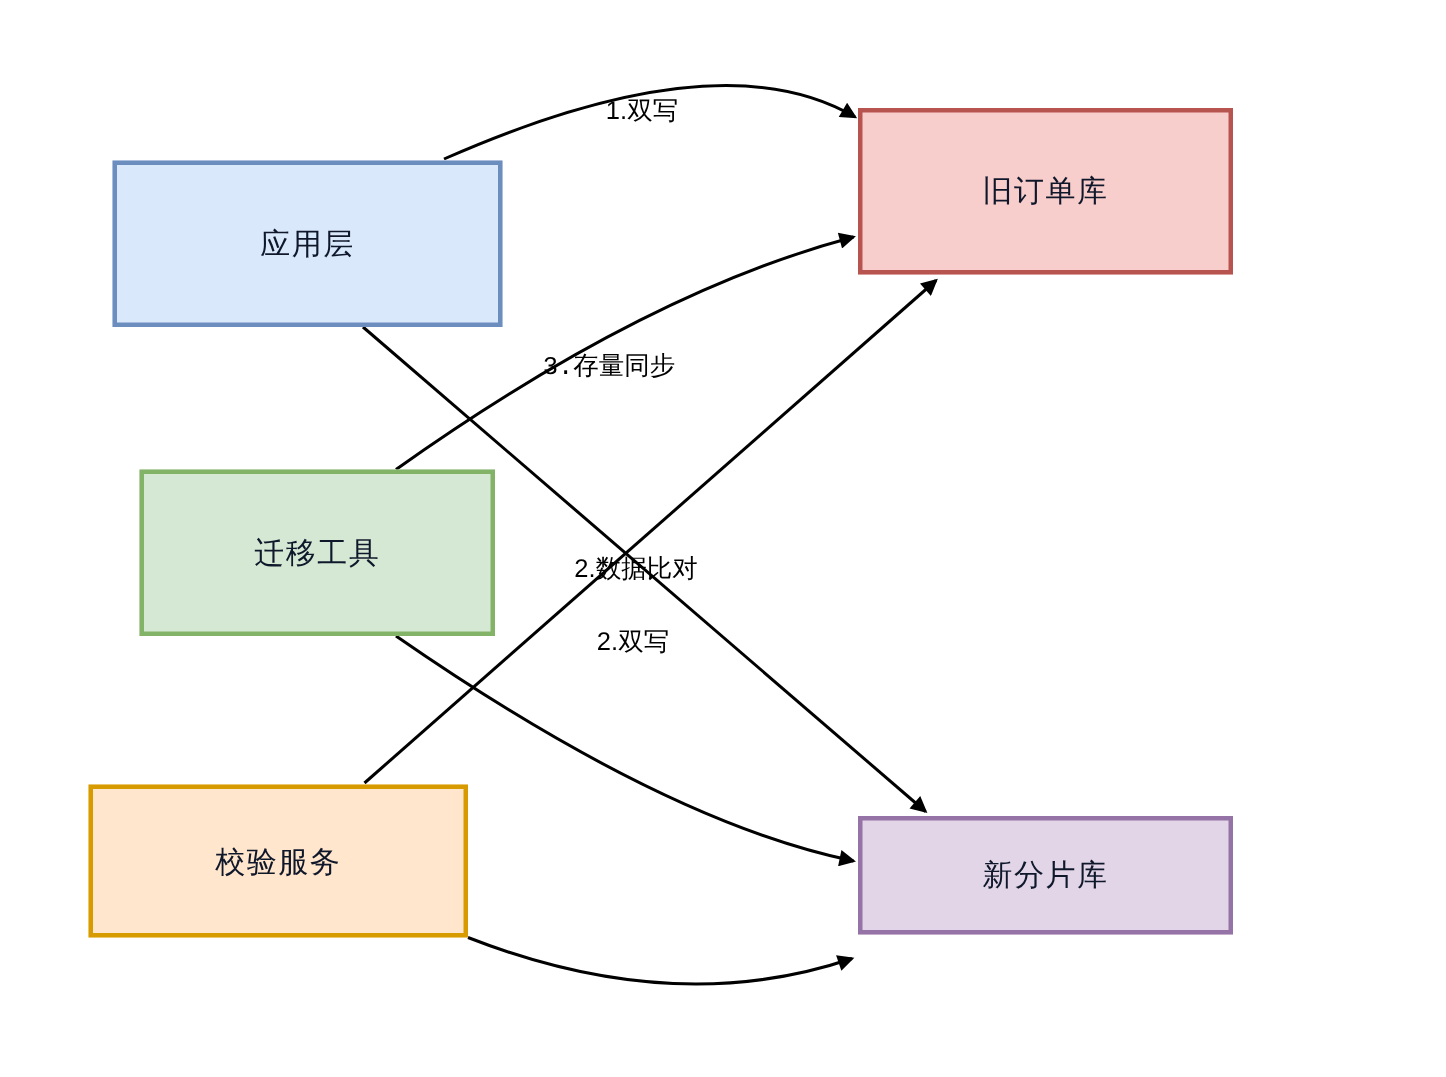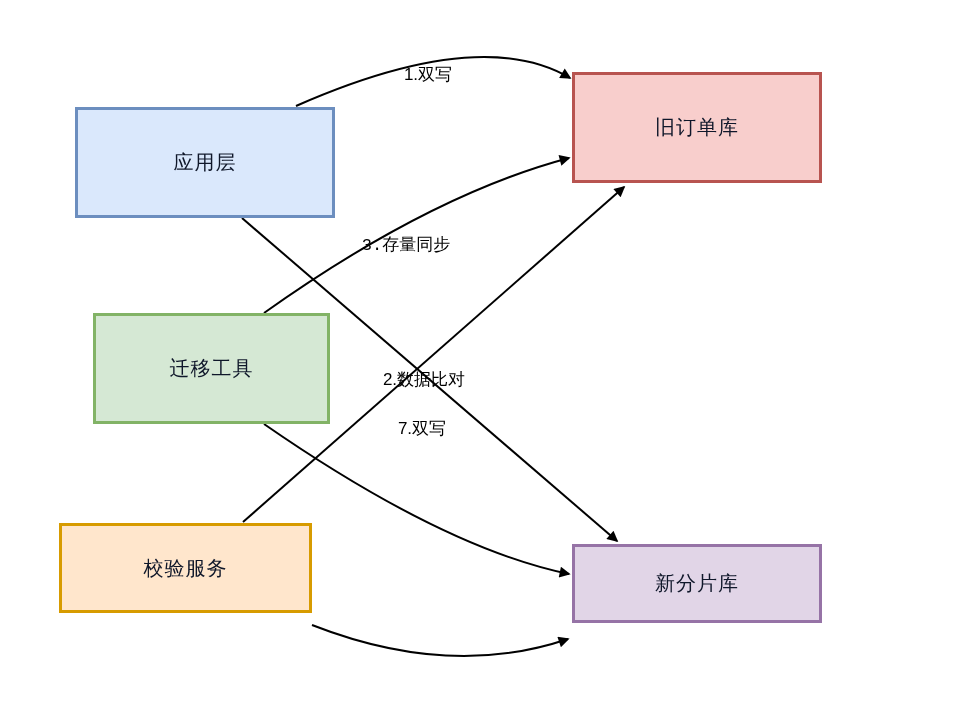--- a/index.html
+++ b/index.html
@@ -68,29 +68,29 @@
       <path class="edge" d="M 243 522 L 624 187" marker-end="url(#arrow)"></path>
       <path class="edge" d="M 312 625 Q 450 679 568 639" marker-end="url(#arrow)"></path>
     </svg>
   <div id="nodes-layer">
       <div class="node" style="left: 75px; top: 107px; width: 260px; height: 111px; background: rgb(218, 232, 252); border-color: rgb(108, 142, 191);">
         <span>应用层</span>
       </div>
       <div class="node" style="left: 61px; top: 313px; width: 237px; height: 111px; background: rgb(213, 232, 212); border-color: rgb(130, 179, 102); margin-left: 32px;">
         <span>迁移工具</span>
       </div>
-      <div class="node" style="left: 59px; top: 523px; width: 253px; height: 90px; background: rgb(255, 230, 204); border-color: rgb(215, 155, 0);">
+      <div class="node" style="left: 59px; top: 523px; width: 253px; height: 102px; background: rgb(255, 230, 204); border-color: rgb(215, 155, 0);">
         <span>校验服务</span>
       </div>
       <div class="node" style="left: 572px; top: 72px; width: 250px; height: 111px; background: rgb(248, 206, 204); border-color: rgb(184, 84, 80);">
         <span>旧订单库</span>
       </div>
       <div class="node" style="left: 572px; top: 544px; width: 250px; height: 79px; background: rgb(225, 213, 231); border-color: rgb(150, 115, 166);">
         <span>新分片库</span>
       </div>
     </div>
   <div id="labels-layer">
       <div class="edge-label" style="left: 428px; top: 42px;">1.双写</div>
-      <div class="edge-label" style="left: 422px; top: 396px;">7.双写</div>
+      <div class="edge-label" style="left: 422px; top: 396px;">2.双写</div>
       <div class="edge-label" style="left: 406px; top: 212px; font-family: Liberation Mono, monospace;">3.存量同步</div>
       <div class="edge-label" style="left: 424px; top: 347px;">2.数据比对</div>
     </div>
 </div>
 
 </body></html>

